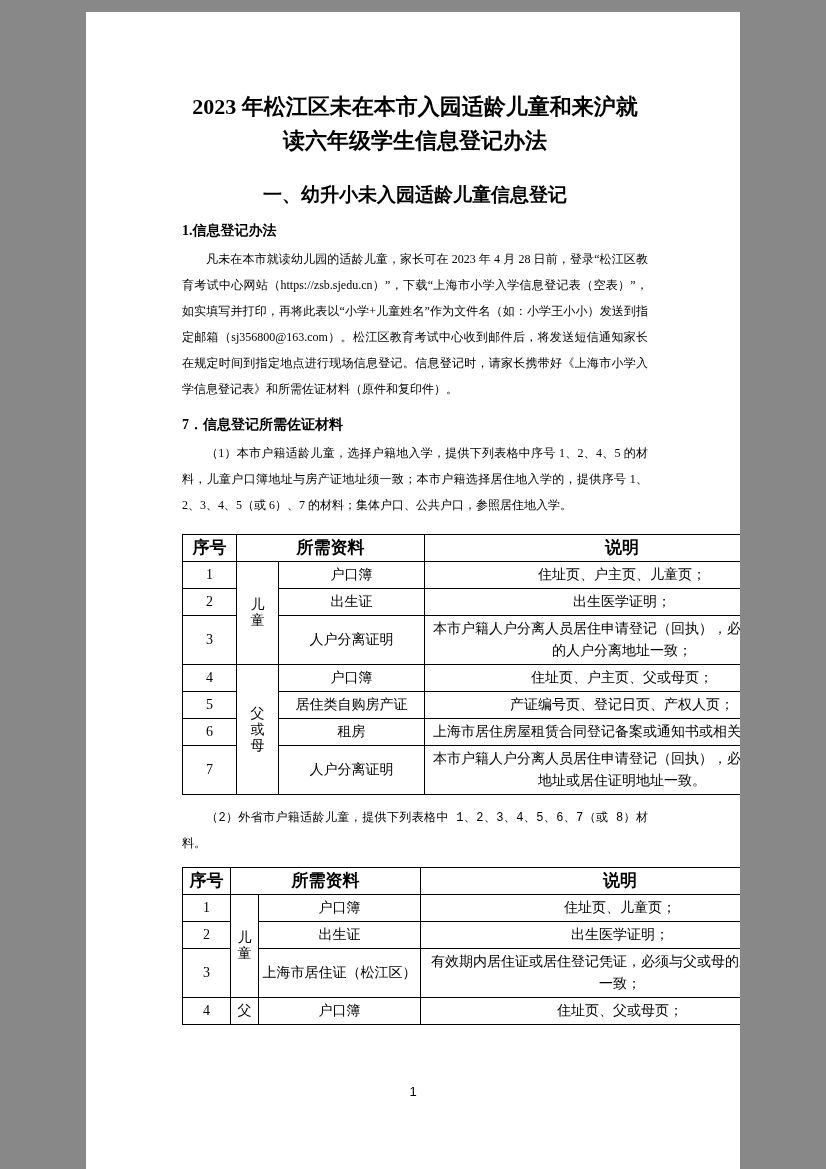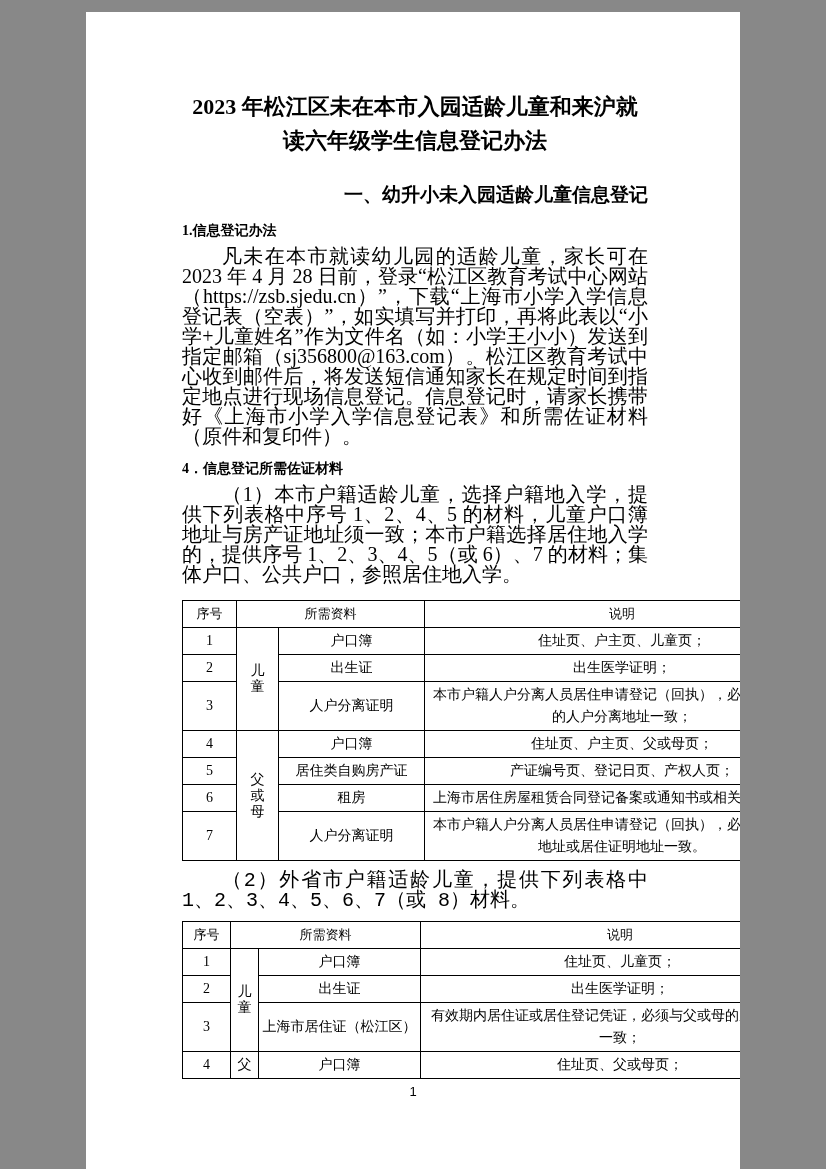--- a/index.html
+++ b/index.html
@@ -12,40 +12,40 @@
     color: #000;
     font-family: "Liberation Serif", "DejaVu Serif", serif;
     padding: 78px 92px 12px 96px;
     overflow: hidden;
   }
   .doc-title {
     font-size: 22px; font-weight: bold; line-height: 34px;
     text-align: center; padding: 0 8px;
   }
   .section-heading {
-    font-size: 19px; font-weight: bold; text-align: right;
+    font-size: 19px; font-weight: bold; text-align: center;
     margin-top: 24px;
   }
   .sub-heading {
     font-size: 14px; font-weight: bold; margin-top: 10px; line-height: 26px;
   }
   .body-para {
-    font-size: 20px; line-height: 20px; text-align: justify;
+    font-size: 12px; line-height: 26px; text-align: justify;
     text-indent: 2em; margin-top: 2px;
   }
   .single-line { margin: 10px 0 10px 0; font-family: Liberation Mono, monospace; }
   table.mat-table {
     width: 638px; border-collapse: collapse; table-layout: fixed;
     margin-top: 16px; font-size: 14px;
   }
   table.mat-table th, table.mat-table td {
     border: 1px solid #000; text-align: center; vertical-align: middle;
     line-height: 22px; padding: 2px 3px;
   }
-  table.mat-table th { font-weight: normal; height: 27px; font-size: 13px; }
+  table.mat-table th { font-weight: bold; height: 27px; font-size: 17px; }
   table.mat-table tr.r { height: 27px; }
   table.mat-table tr.dbl { height: 48px; }
   td.c-desc { text-align: right; padding: 2px 8px !important; }
   .vtext { width: 1em; margin: 0 auto; word-break: break-all; line-height: 16px; text-align: center; }
   .page-number {
     position: absolute; bottom: 82px; left: 0; width: 100%;
     text-align: center; font-size: 13px;
     font-family: "Liberation Sans", "DejaVu Sans", sans-serif;
   }
 </style>
@@ -55,21 +55,21 @@
 <div class="page">
 
   <div class="doc-title">2023 年松江区未在本市入园适龄儿童和来沪就读六年级学生信息登记办法</div>
 
   <div class="section-heading">一、幼升小未入园适龄儿童信息登记</div>
 
   <div class="sub-heading">1.信息登记办法</div>
 
   <div class="body-para">凡未在本市就读幼儿园的适龄儿童，家长可在 2023 年 4 月 28 日前，登录“松江区教育考试中心网站（https://zsb.sjedu.cn）”，下载“上海市小学入学信息登记表（空表）”，如实填写并打印，再将此表以“小学+儿童姓名”作为文件名（如：小学王小小）发送到指定邮箱（sj356800@163.com）。松江区教育考试中心收到邮件后，将发送短信通知家长在规定时间到指定地点进行现场信息登记。信息登记时，请家长携带好《上海市小学入学信息登记表》和所需佐证材料（原件和复印件）。</div>
 
-  <div class="sub-heading">4．信息登记所需佐证材料</div>
+  <div class="sub-heading">7．信息登记所需佐证材料</div>
 
   <div class="body-para">（1）本市户籍适龄儿童，选择户籍地入学，提供下列表格中序号 1、2、4、5 的材料，儿童户口簿地址与房产证地址须一致；本市户籍选择居住地入学的，提供序号 1、2、3、4、5（或 6）、7 的材料；集体户口、公共户口，参照居住地入学。</div>
 
   <table class="mat-table">
     <colgroup>
         <col style="width:54px">
         <col style="width:42px">
         <col style="width:146px">
         <col>
       </colgroup>

